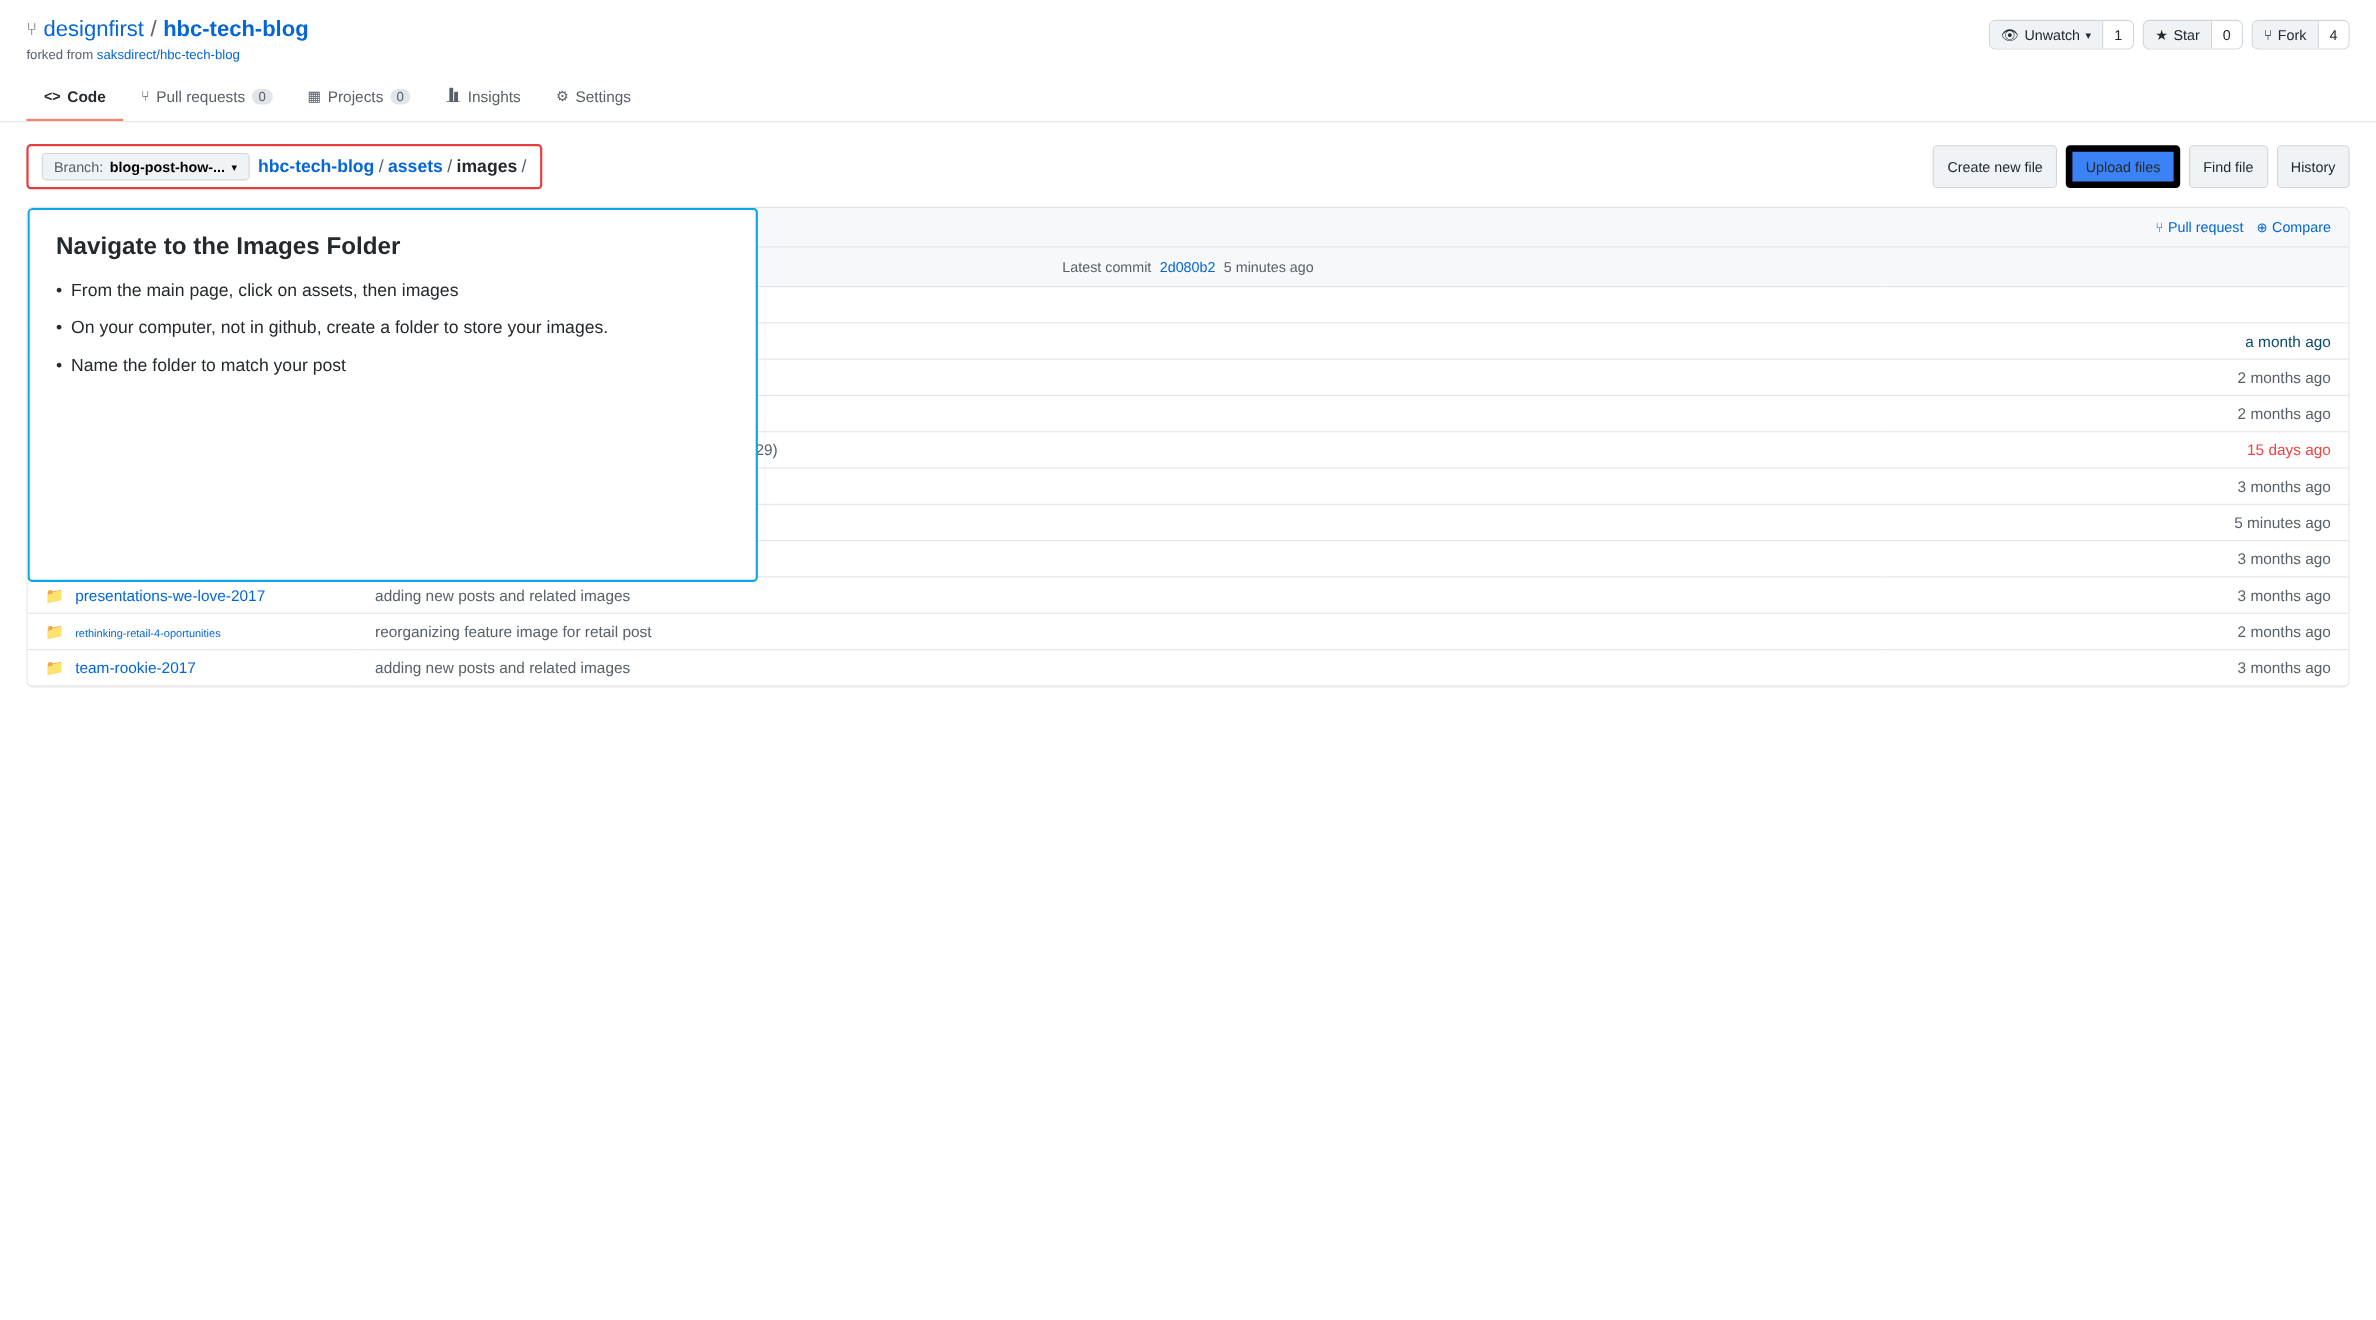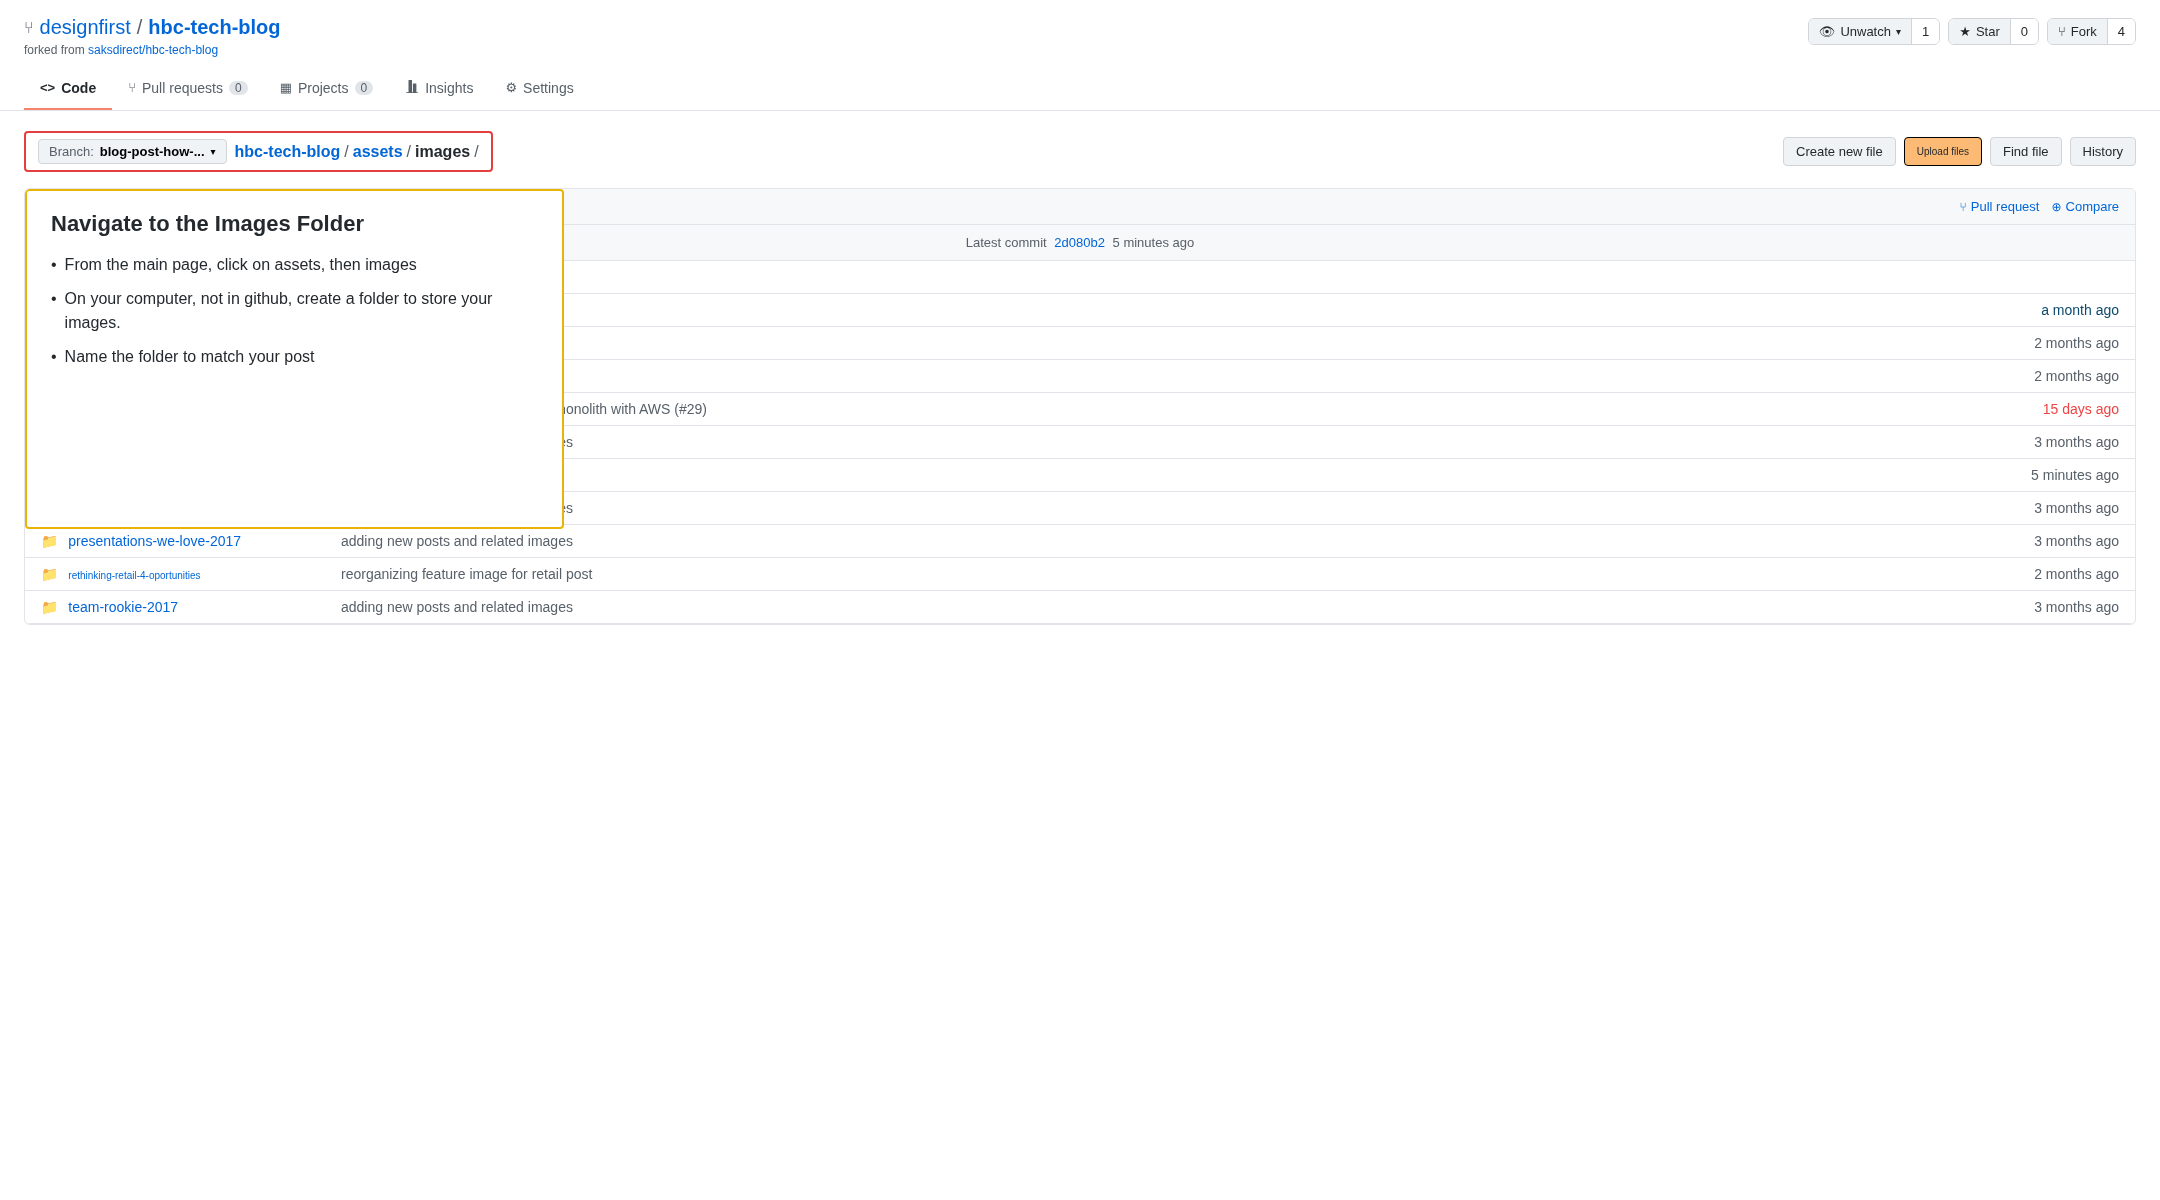--- a/index.html
+++ b/index.html
@@ -106,29 +106,29 @@
           <span style="color:#586069;">/</span>
           <a href="#" style="color:#0366d6; font-weight:600; text-decoration:none;">assets</a>
           <span style="color:#586069;">/</span>
           <strong style="font-weight:700; color:#24292e;">images</strong>
           <span style="color:#586069;">/</span>
         </div>
       </div>
 
       <div style="display:flex; gap:8px;">
         <button style="padding:6px 12px; background:#eff3f6; border:1px solid #d1d5da; border-radius:4px; cursor:pointer; font-size:13px; color:#24292e;">Create new file</button>
-        <button style="padding:6px 12px; background:#fdba74; border:1px solid #000000; border-radius:4px; cursor:pointer; font-size:10px; color:#24292e;">Upload files</button>
+        <button style="padding:6px 12px; background:#3b82f6; border:6px solid #000000; border-radius:4px; cursor:pointer; font-size:13px; color:#24292e;">Upload files</button>
         <button style="padding:6px 12px; background:#eff3f6; border:1px solid #d1d5da; border-radius:4px; cursor:pointer; font-size:13px; color:#24292e;">Find file</button>
         <button style="padding:6px 12px; background:#eff3f6; border:1px solid #d1d5da; border-radius:4px; cursor:pointer; font-size:13px; color:#24292e;">History</button>
       </div>
     </div>
 
     <div style="position:relative; border:1px solid #e1e4e8; border-radius:6px; overflow:hidden;">
 
-      <div style="position:absolute; top:0; left:0; z-index:10; border:2px solid #eab308; border-radius:4px; background:#fff; padding:20px 24px; width:539px; min-height:340px;">
+      <div style="position:absolute; top:0; left:0; z-index:10; border:2px solid #0ea5e9; border-radius:4px; background:#fff; padding:20px 24px; width:664px; min-height:340px;">
         <h2 style="font-size:22px; font-weight:700; color:#24292e; margin-bottom:16px;">Navigate to the Images Folder</h2>
         <ul style="list-style:none; padding:0;">
           <li style="display:flex; gap:8px; margin-bottom:10px; font-size:16px; color:#24292e; line-height:1.5;">
             <span>•</span>
             <span>From the main page, click on assets, then images</span>
           </li>
           <li style="display:flex; gap:8px; margin-bottom:10px; font-size:16px; color:#24292e; line-height:1.5;">
             <span>•</span>
             <span>On your computer, not in github, create a folder to store your images.</span>
           </li>

